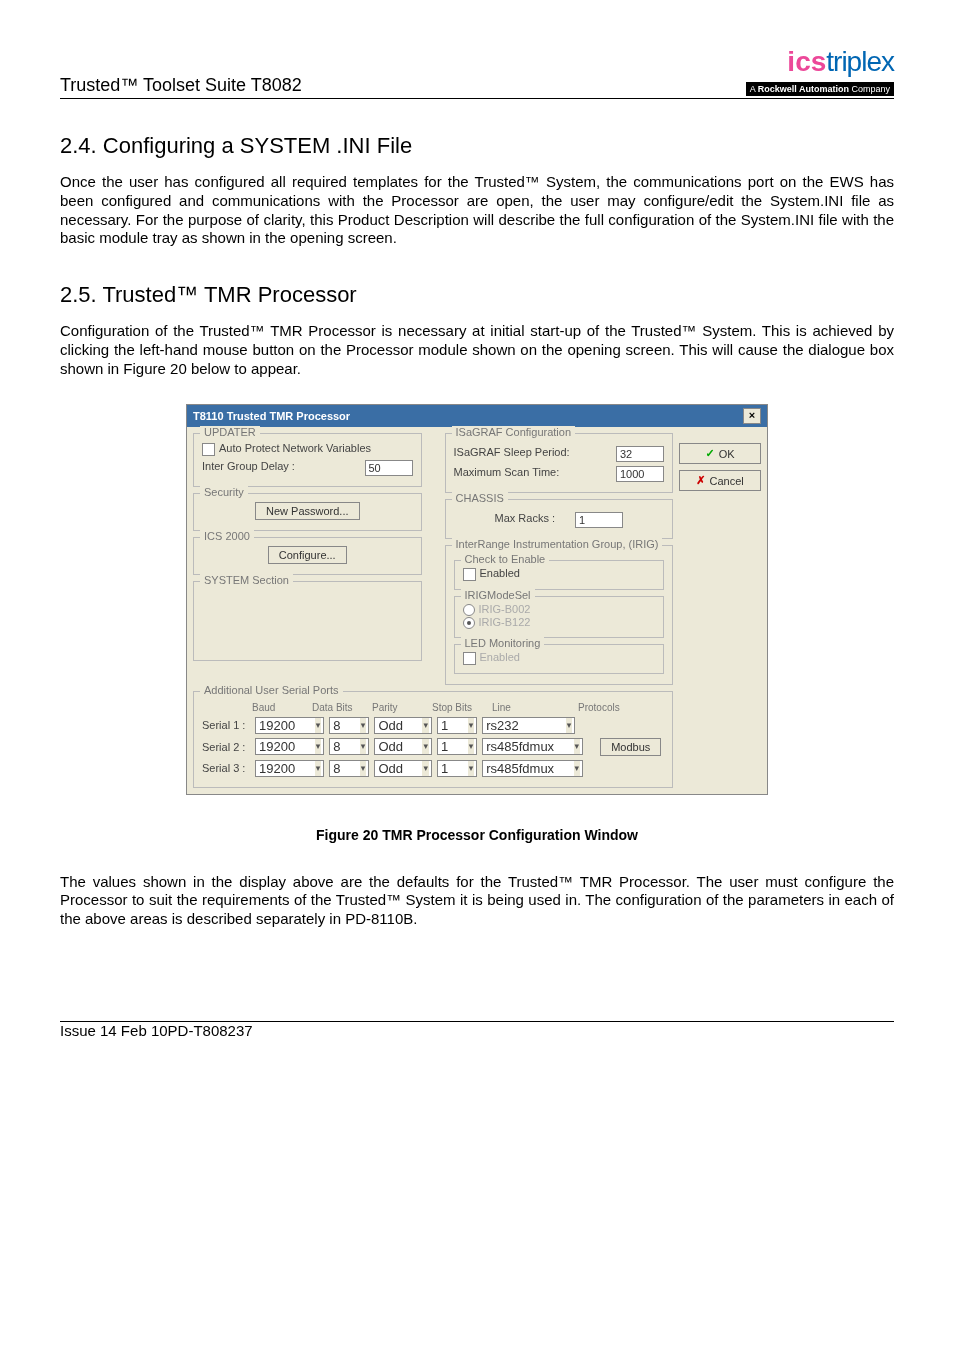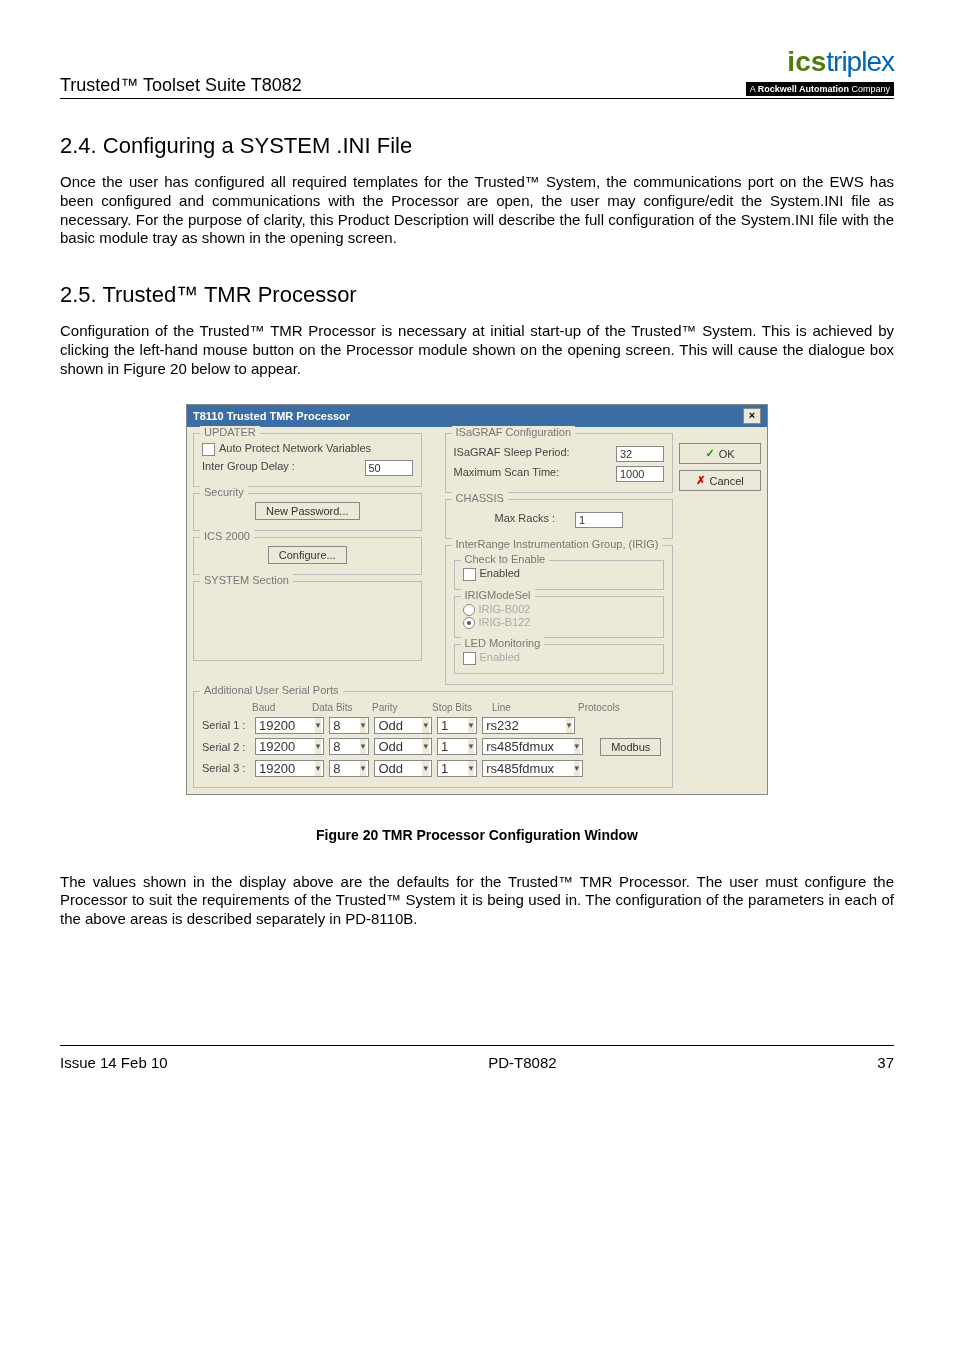--- a/index.html
+++ b/index.html
@@ -21,21 +21,21 @@
     border-bottom: 1px solid #000;
     padding-bottom: 2px;
   }
   .header-left {
     font-size: 18px;
   }
   .logo {
     text-align: right;
   }
   .logo-ics { font-family: Arial; font-weight: bold; font-size: 28px; }
-  .logo-ics-red { color: #4d7c0f; }
+  .logo-ics-red { color: #ec4899; }
   .logo-ics-blue { color: #0066b3; }
   .logo-triplex { color: #0066b3; font-size: 28px; letter-spacing: -1px; }
   .logo-sub { background: #000; color: #fff; font-size: 9px; padding: 2px 4px; display: inline-block; margin-top: 2px; }
   .logo-sub .ra { color: #fff; font-weight: bold; }
   h2 { font-size: 22px; font-weight: normal; margin: 34px 0 14px 0; }
   p { text-align: justify; margin: 0 0 10px 0; line-height: 1.25; }
   .figure-wrap { text-align: center; margin: 26px 0 20px 0; }
   .dialog {
     display: inline-block;
     text-align: left;
@@ -127,24 +127,23 @@
     gap: 4px;
     color: #333;
     width: 64px;
     justify-content: center;
   }
   .check-ok { color: #0a0; font-weight: bold; }
   .x-cancel { color: #c00; font-weight: bold; }
   .caption { text-align: center; font-weight: bold; margin: 32px 0 30px 0; font-size: 14px; }
   .footer {
     display: flex;
-    justify-content: space-between;
     border-top: 1px solid #000;
-    padding-top: 8px;
-    margin-top: 116px;
+    padding-top: 0;
+    margin-top: 92px;
     font-size: 15px;
   }
   .serials-group { padding-top: 10px; }
   .subgroup {
     border: 1px solid #bbb;
     padding: 6px 8px 8px 8px;
     position: relative;
     margin-top: 6px;
   }
   .subgroup .group-title { color: #777; }

